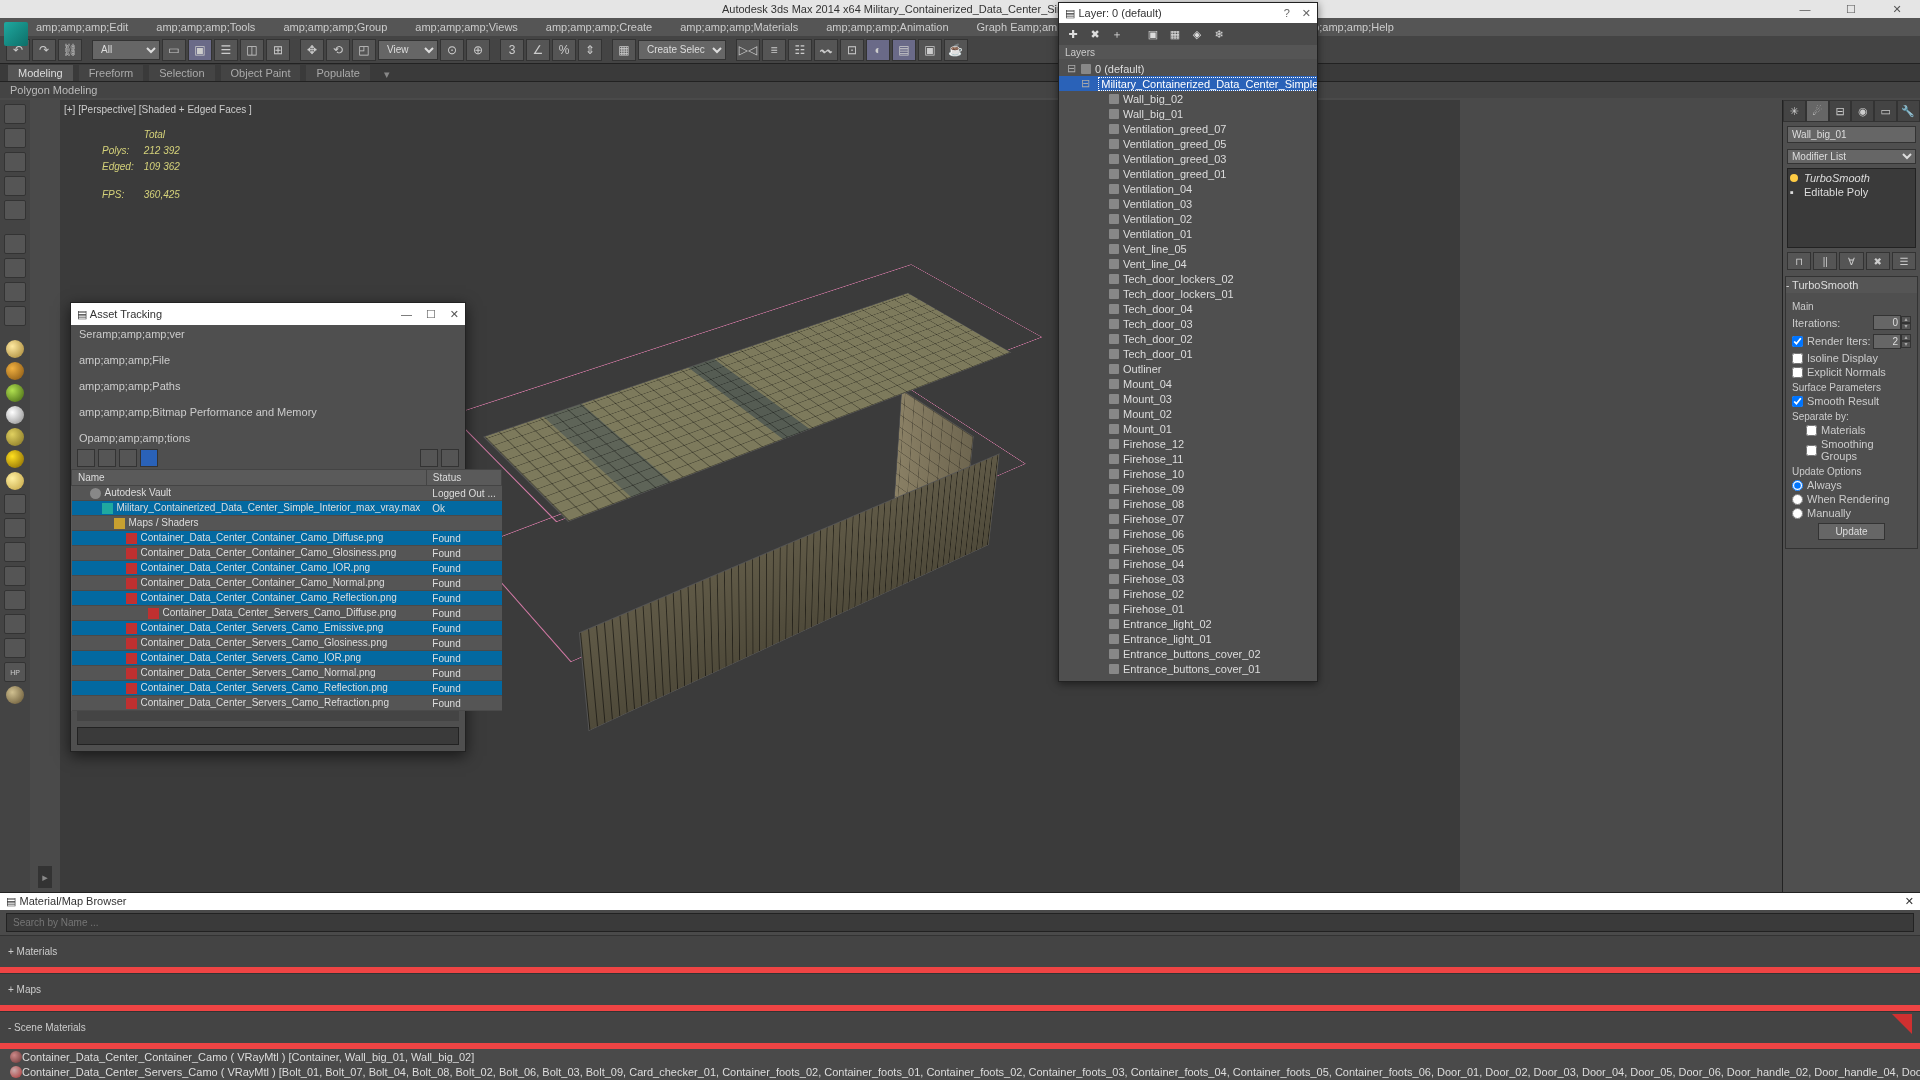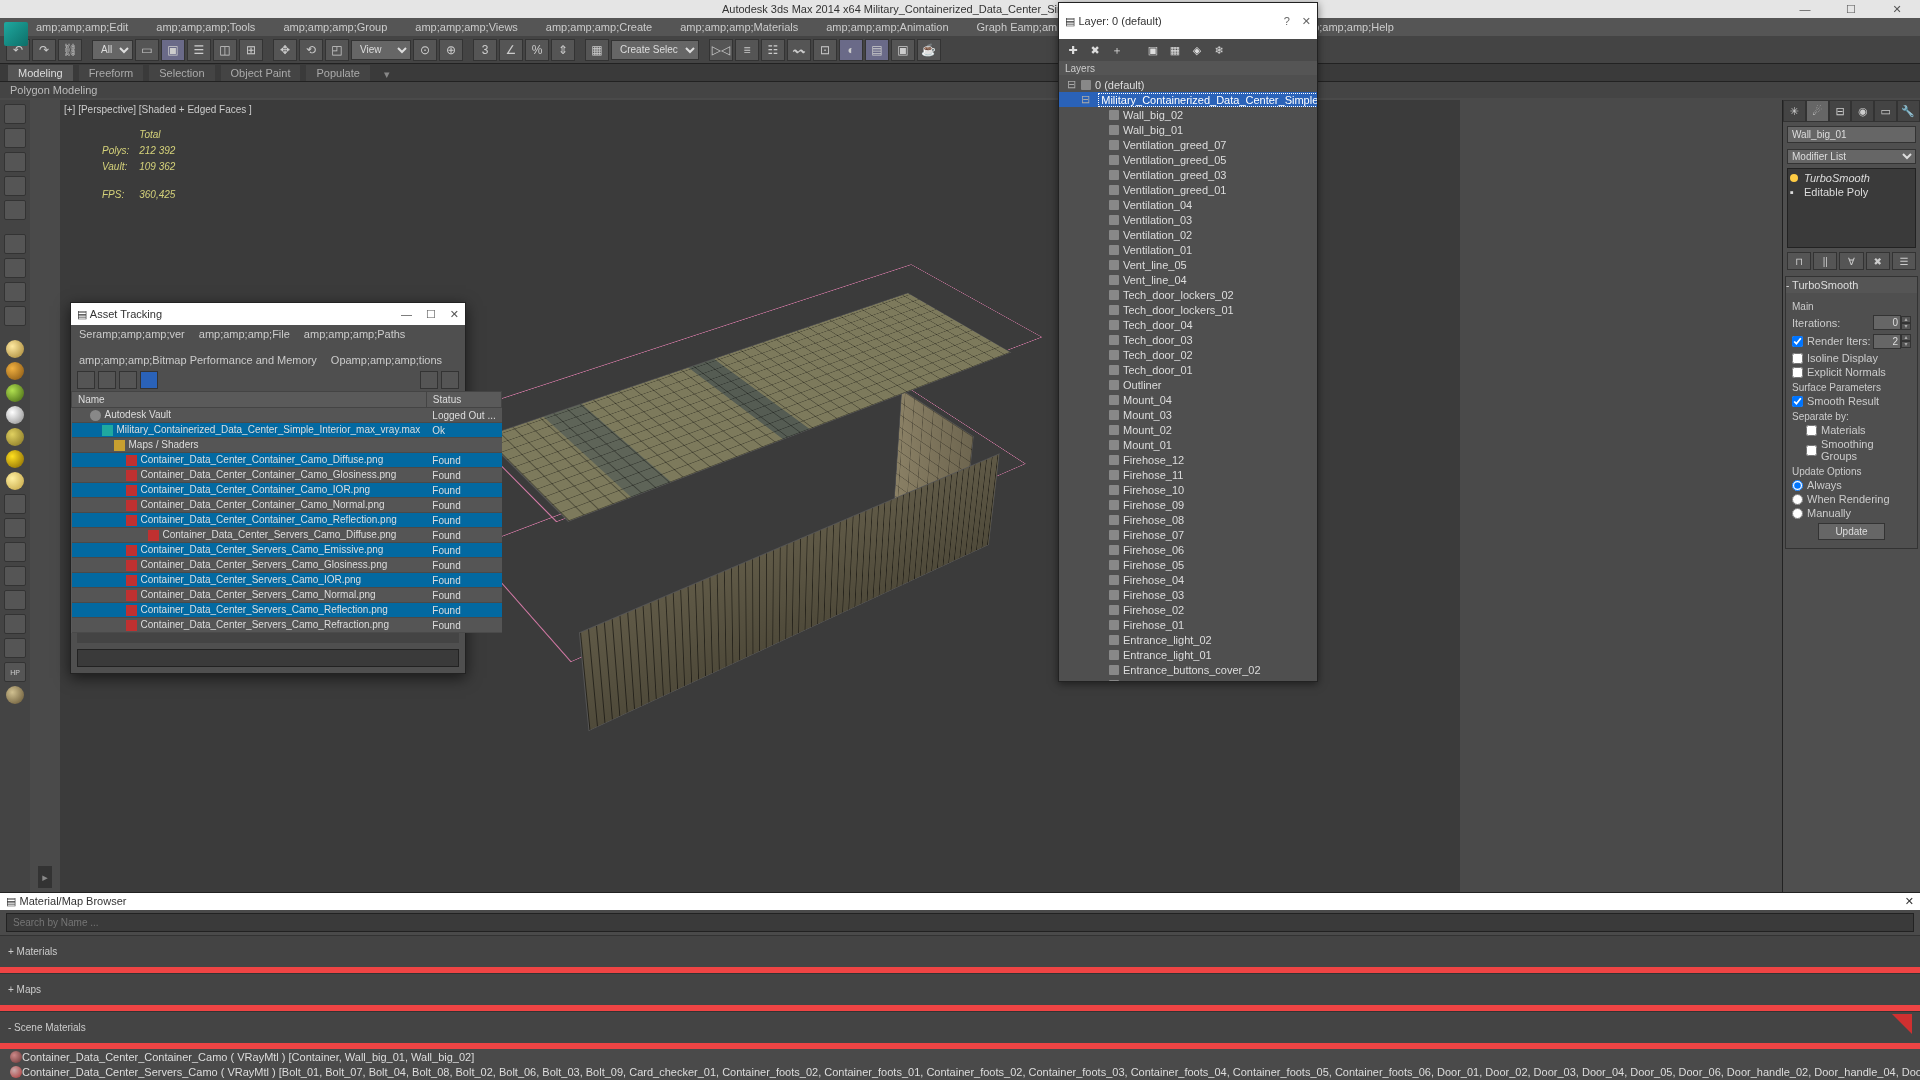--- a/index.html
+++ b/index.html
@@ -55,21 +55,21 @@
   repeating-linear-gradient(90deg,rgba(0,0,0,.3) 0 1px,transparent 1px 16px),
   linear-gradient(#8a8065,#6e6650);
 }
 .bbox { position:absolute; left:50%; top:50%; transform:translate(-50%,-50%) rotateX(55deg) rotateZ(-35deg); transform-style:preserve-3d; width:540px; height:200px; pointer-events:none; }
 .bbox div { position:absolute; border:1px solid #d87aa8; background:transparent; }
 .bbox .bt { width:540px; height:200px; transform:translateZ(140px); }
 .bbox .bb { width:540px; height:200px; transform:translateZ(-10px); }
 
 
 .layerwin { position:absolute; left:1058px; top:2px; width:260px; height:680px; background:#4f4f4f; border:1px solid #222; box-shadow:0 2px 8px rgba(0,0,0,.5); display:flex; flex-direction:column; }
-.layerwin .titleb { height:36px; background:#fff; color:#333; display:flex; align-items:center; padding:0 6px; justify-content:space-between; }
+.layerwin .titleb { height:20px; background:#fff; color:#333; display:flex; align-items:center; padding:0 6px; justify-content:space-between; }
 .layerwin .titleb .r { display:flex; gap:12px; color:#666; }
 .layerwin .lw-toolbar { height:22px; background:#4a4a4a; display:flex; align-items:center; gap:6px; padding:0 6px; }
 .layerwin .lw-toolbar span { width:16px; height:16px; display:inline-flex; align-items:center; justify-content:center; color:#ddd; }
 .layerwin .lhdr { height:14px; background:#555; color:#ccc; padding-left:6px; font-size:10px; display:flex; align-items:center; }
 .layerwin .ltree { flex:1; overflow-y:auto; background:#4f4f4f; padding:2px 0; }
 .layerwin .ltree::-webkit-scrollbar { width:12px; background:#444; }
 .layerwin .ltree::-webkit-scrollbar-thumb { background:#666; }
 .lrow { height:15px; display:flex; align-items:center; padding-left:8px; color:#ddd; font-size:10px; gap:4px; }
 .lrow .exp { width:10px; color:#aaa; }
 .lrow .ico { width:10px; height:10px; background:#888; border-radius:1px; }
@@ -102,21 +102,21 @@
 .rollout .spin .ar span { height:7px; background:#555; border:1px solid #333; font-size:6px; line-height:5px; text-align:center; color:#aaa; }
 .rollout label { display:flex; align-items:center; gap:4px; margin:2px 0; font-size:10px; }
 .rollout input[type=checkbox],.rollout input[type=radio] { width:11px; height:11px; }
 .rollout .groupt { margin:4px 0 2px 0; font-size:10px; }
 .rollout .updatebtn { display:block; margin:4px auto; padding:2px 16px; background:#666; border:1px solid #333; color:#ddd; font-size:10px; }
 
 
 .assetwin { position:absolute; left:70px; top:302px; width:396px; background:#4f4f4f; border:1px solid #222; box-shadow:0 4px 14px rgba(0,0,0,.6); }
 .assetwin .titleb { height:22px; background:#fff; color:#333; display:flex; align-items:center; padding:0 6px; justify-content:space-between; }
 .assetwin .titleb .r { display:flex; gap:14px; color:#555; }
-.assetwin .amenu { padding:3px 8px; color:#ccc; display:flex; flex-wrap:wrap; gap:14px; font-size:10px; }
+.assetwin .amenu { padding:3px 8px; color:#ccc; display:flex; flex-wrap:wrap; gap:14px; font-size:10px;flex-direction:column; }
 .assetwin .atool { height:22px; display:flex; align-items:center; padding:0 6px; gap:4px; justify-content:space-between; }
 .assetwin .atool .l,.assetwin .atool .r2 { display:flex; gap:3px; }
 .assetwin .atool span { width:18px; height:18px; background:#555; border:1px solid #333; display:inline-block; }
 .assetwin .atool span.active { background:#2a62b8; }
 .assetwin table { width:100%; border-collapse:collapse; background:#5a5a5a; }
 .assetwin th { background:#5a5a5a; color:#ddd; text-align:left; padding:2px 6px; border:1px solid #444; font-weight:normal; font-size:10px; }
 .assetwin td { padding:1px 6px; border-bottom:1px solid #4a4a4a; color:#ddd; font-size:10px; height:15px; white-space:nowrap; overflow:hidden; }
 .assetwin tr.r0 td { background:#555; }
 .assetwin tr.r1 td { background:#0369a1; }
 .assetwin .aico { display:inline-block; width:11px; height:11px; margin-right:4px; vertical-align:middle; }
@@ -163,21 +163,21 @@
     <span>Graph Eamp;amp;amp;ditors</span>
     <span>amp;amp;amp;Rendering</span>
     <span>amp;amp;amp;Help</span>
   </div>
 
 <div class="maintoolbar">
   <span class="tbtn">↶</span>
   <span class="tbtn">↷</span>
   <span class="tbtn">⛓</span>
   <span class="tsep"></span>
-  <select class="tsel" style="width:41px"><option>All</option></select>
+  <select class="tsel" style="width:68px"><option>All</option></select>
   <span class="tbtn">▭</span>
   <span class="tbtn active">▣</span>
   <span class="tbtn">☰</span>
   <span class="tbtn">◫</span>
   <span class="tbtn">⊞</span>
   <span class="tsep"></span>
   <span class="tbtn">✥</span>
   <span class="tbtn">⟲</span>
   <span class="tbtn">◰</span>
   <select class="tsel" style="width:60px"><option>View</option></select>
@@ -253,21 +253,21 @@
       <tbody>
           <tr>
             <td></td>
             <td>Total</td>
           </tr>
       <tr>
             <td>Polys:</td>
             <td>212 392</td>
           </tr>
       <tr>
-            <td>Vault:</td>
+            <td>Edged:</td>
             <td>109 362</td>
           </tr>
       <tr>
             <td style="height:10px"></td>
           </tr>
       <tr>
             <td>FPS:</td>
             <td>360,425</td>
           </tr>
     </tbody>

